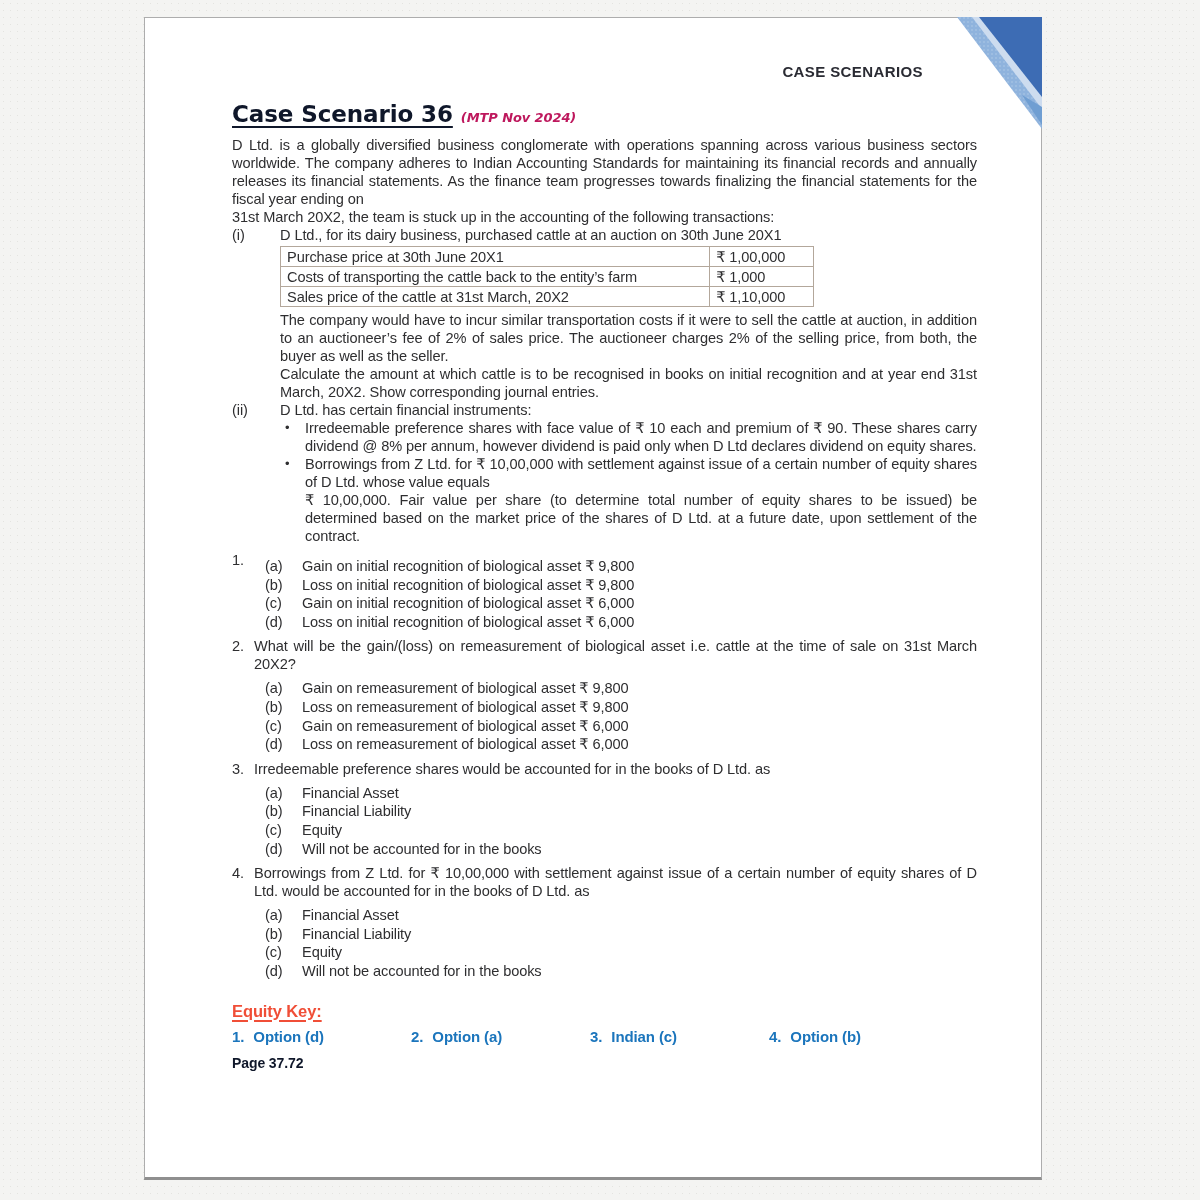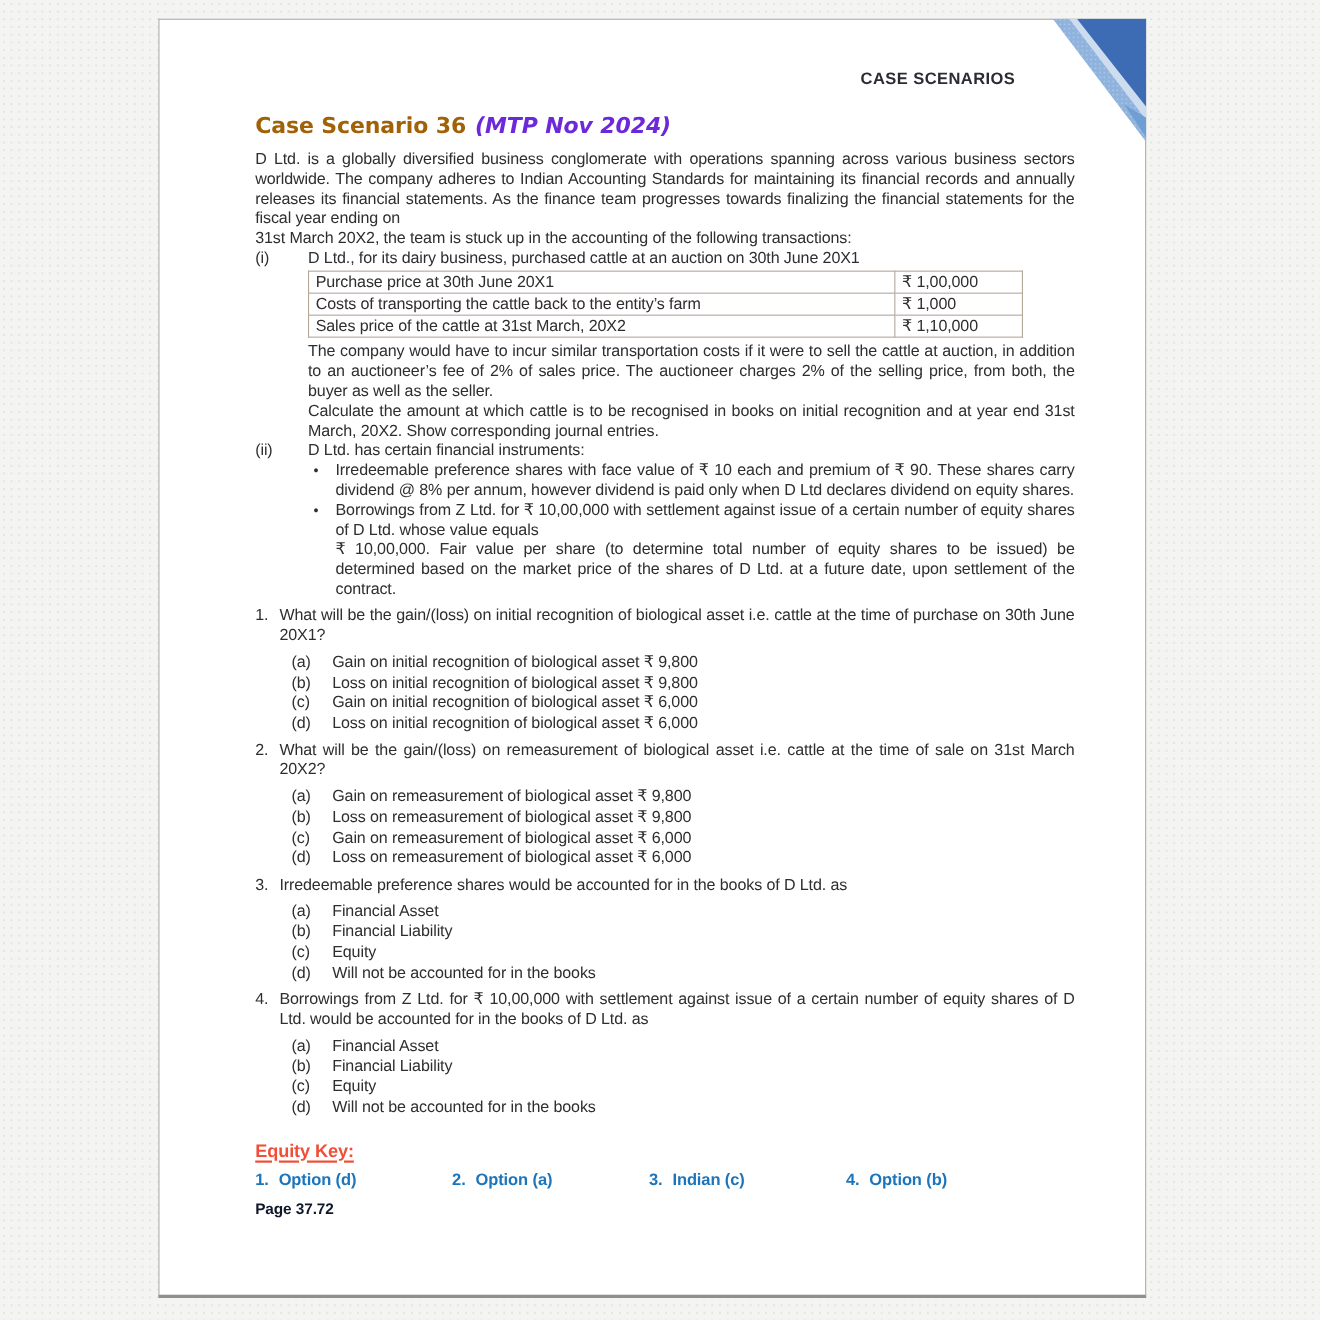--- a/index.html
+++ b/index.html
@@ -21,34 +21,34 @@
     position:relative;padding:44px 64px 0 87px;
     font-size:14.6px;line-height:18px;letter-spacing:-0.1px;
   }
   .hdr{
     text-align:right;padding-right:54px;font-weight:bold;font-size:15px;
     letter-spacing:0.4px;color:#2a2b33;line-height:19px;
   }
   .title-row{margin-top:20px;margin-bottom:5px;line-height:27px;white-space:nowrap;}
   .case-title{
     font-family:"DejaVu Sans","Liberation Sans",sans-serif;
-    color:#a16207;font-weight:bold;font-size:20px;
-    text-underline-offset:4px;text-decoration-thickness:2px;
+    color:#0f172a;font-weight:bold;font-size:23px;
+    text-decoration:underline;text-underline-offset:4px;text-decoration-thickness:2px;
   }
   .case-tag{
     font-family:"DejaVu Sans","Liberation Sans",sans-serif;
-    color:#6d28d9;font-weight:bold;font-style:italic;font-size:20px;margin-left:8px;
+    color:#be185d;font-weight:bold;font-style:italic;font-size:13px;margin-left:8px;
   }
   .just{text-align:justify;}
   .preline{white-space:pre-line;}
   .item{display:flex;}
   .item-label{flex:none;width:48px;}
   .item-body{flex:1;min-width:0;}
   table.cattle{
-    border-collapse:collapse;width:650px;margin:2px 0 4px 0;
+    border-collapse:collapse;width:534px;margin:2px 0 4px 0;
     font-size:14.6px;color:#2e2e30;
   }
   table.cattle td{
     border:1.5px solid #b3a79b;padding:0 6px;height:19px;line-height:18px;
   }
   td.c-desc{width:506px;}
   td.c-amt{width:100px;}
   .bullets{margin:0;}
   .bullet{display:flex;margin-left:5px;}
   .b-dot{flex:none;width:20px;font-size:13px;}
@@ -142,21 +142,20 @@
             <div class="b-text just preline">Borrowings from Z Ltd. for ₹ 10,00,000 with settlement against issue of a certain number of equity shares of D Ltd. whose value equals
 ₹ 10,00,000. Fair value per share (to determine total number of equity shares to be issued) be determined based on the market price of the shares of D Ltd. at a future date, upon settlement of the contract.</div>
           </div>
         </div>
       </div>
     </div>
 
     <div class="q">
       <div class="q-num">1.</div>
       <div class="q-body">
-        <div class="just">What will be the gain/(loss) on initial recognition of biological asset i.e. cattle at the time of purchase on 30th June 20X1?</div>
         <div class="opts">
           <div class="opt">
             <div class="o-letter">(a)</div>
             <div class="o-text">Gain on initial recognition of biological asset ₹ 9,800</div>
           </div>
           <div class="opt">
             <div class="o-letter">(b)</div>
             <div class="o-text">Loss on initial recognition of biological asset ₹ 9,800</div>
           </div>
           <div class="opt">

